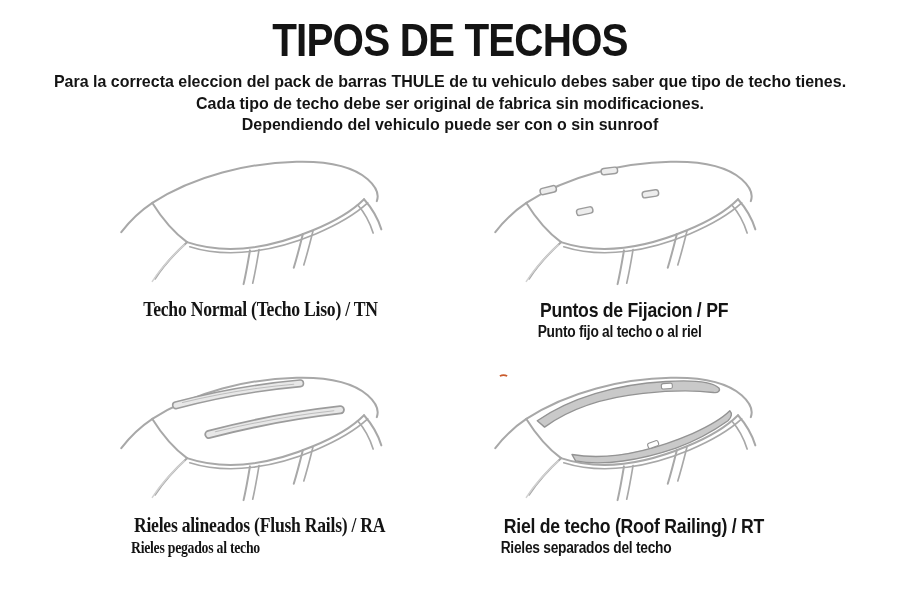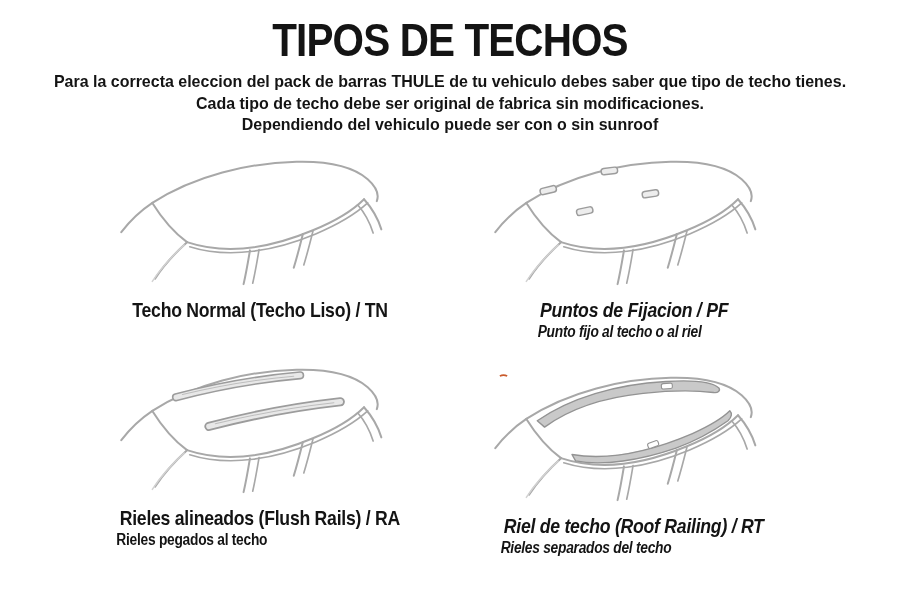--- a/index.html
+++ b/index.html
@@ -39,22 +39,22 @@
     margin: 14px auto 0 auto;
     display: grid;
     grid-template-columns: 1fr 1fr;
     row-gap: 12px;
   }
   .cell {
     display: flex;
     flex-direction: column;
     align-items: center;
   }
-  .cell.left  { transform: translateX(30px); }
-  .cell.right { transform: translateX(-36px); font-style: italic; }
+  .cell.left  { transform: translateX(30px); font-family: Liberation Serif, serif; }
+  .cell.right { transform: translateX(-36px); }
 
   .art { width: 312px; height: 146px; display: block; }
 
   .caption {
     margin-top: 1px;
     font-size: 21px;
     font-weight: bold;
     letter-spacing: -0.3px;
     transform: scaleX(0.84);
     transform-origin: center;
@@ -134,21 +134,21 @@
           <rect x="-9" y="-3.5" width="18" height="7" rx="3" transform="translate(106,67) rotate(-12)"></rect>
           <rect x="-9" y="-3.5" width="18" height="7" rx="3" transform="translate(178,48) rotate(-9)"></rect>
         </g>
       </svg>
       <figcaption>
         <div class="caption">Puntos de Fijacion / PF</div>
         <div class="subcaption">Punto fijo al techo o al riel</div>
       </figcaption>
     </figure>
 
-    <figure class="cell left" style="margin:4px">
+    <figure class="cell left" style="margin:12px">
       <svg class="art" viewBox="0 0 320 160">
         <use href="#car-base"></use>
         <g stroke-linecap="round" fill="none">
           <path d="M 68,43 Q 136,25 204,19" stroke="#9c9c9c" stroke-width="9"></path>
           <path d="M 68,43 Q 136,25 204,19" stroke="#e8e8e8" stroke-width="5.5"></path>
           <path d="M 75,40 Q 138,25 197,20" stroke="#bdbdbd" stroke-width="1.2"></path>
           <path d="M 104,75 Q 176,56 248,48" stroke="#9c9c9c" stroke-width="10"></path>
           <path d="M 104,75 Q 176,56 248,48" stroke="#e8e8e8" stroke-width="6"></path>
           <path d="M 111,72 Q 178,56 241,49" stroke="#bdbdbd" stroke-width="1.2"></path>
         </g>

